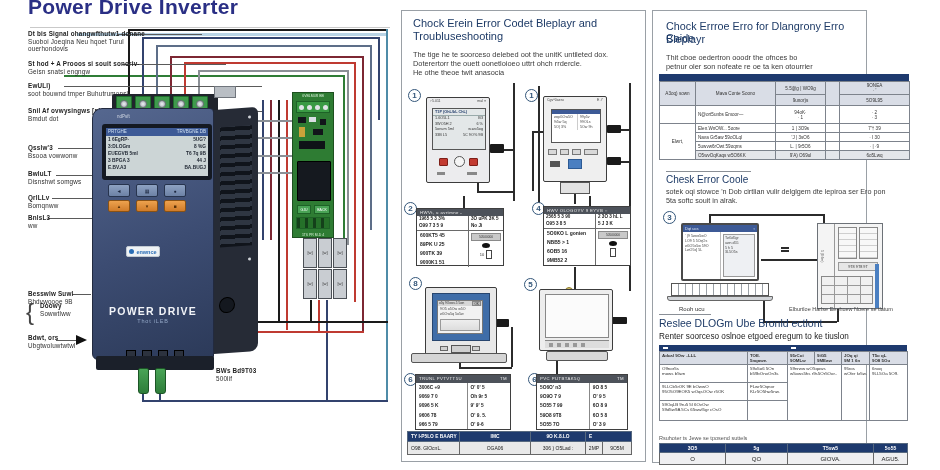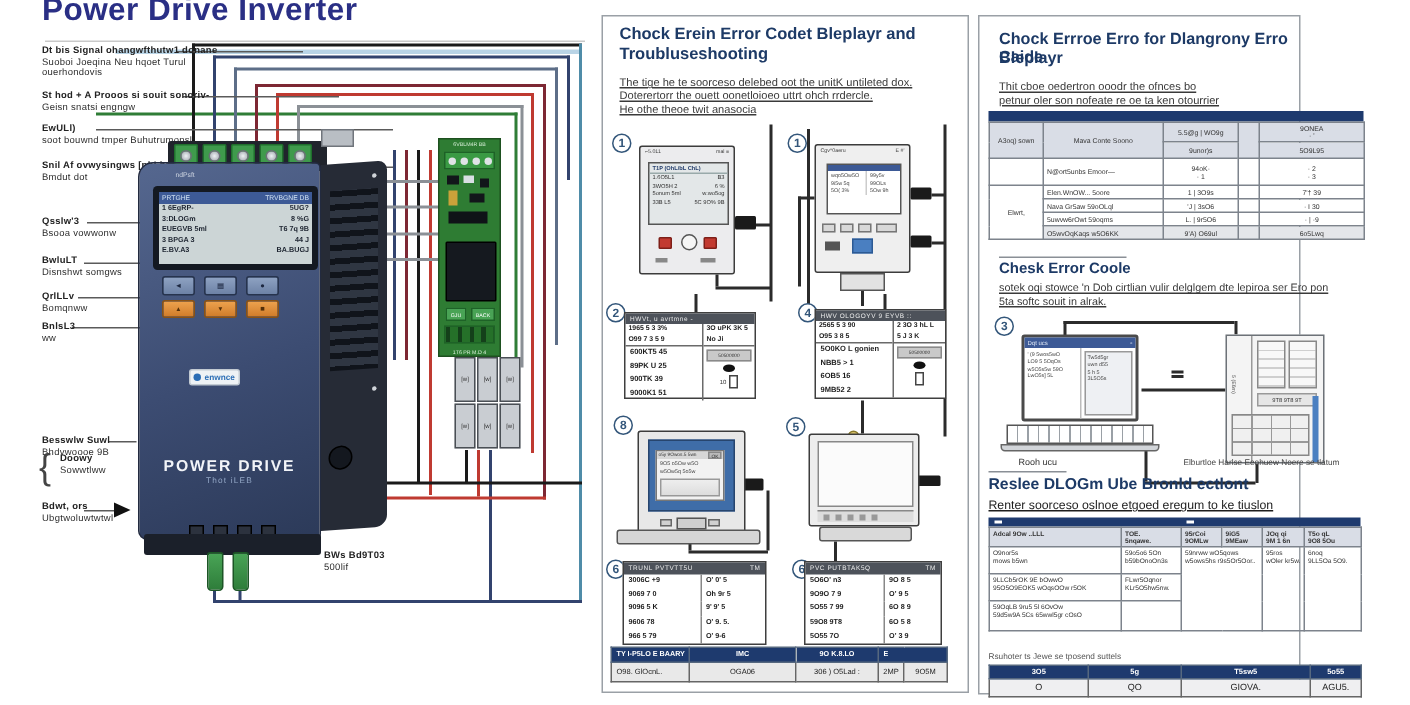--- a/index.html
+++ b/index.html
@@ -4,22 +4,22 @@
 <style>
   *{margin:0;padding:0;box-sizing:border-box;}
   html,body{width:940px;height:470px;}
   body{position:relative;background:#ffffff;font-family:"Liberation Sans",sans-serif;overflow:hidden;}
   .abs{position:absolute;}
   .w{position:absolute;}
   .lbl{position:absolute;font-size:6.3px;color:#2d2d2d;line-height:7.6px;letter-spacing:.2px;}
   .lbl div:first-child{font-weight:bold;color:#222;}
   .leader{position:absolute;height:1px;background:#5a5a5a;}
   .panel{position:absolute;background:#fff;border:1px solid #9aa0a6;}
-  .ph{position:absolute;font-weight:bold;color:#1d3a66;}
-  .ptext{position:absolute;color:#3a3a3a;text-decoration:underline;}
+  .ph{position:absolute;font-weight:normal;color:#1d3a66;}
+  .ptext{position:absolute;color:#3a3a3a;}
   .cnum{position:absolute;width:13px;height:13px;border:1.4px solid #33567a;border-radius:50%;background:#fff;color:#33567a;font-size:8px;font-weight:bold;display:flex;align-items:center;justify-content:center;}
   table{border-collapse:collapse;}
   .pre{white-space:pre-line;}
   
   .mtable{position:absolute;background:#fff;border:1.2px solid #3f3f3f;}
   .mtable .hd{background:#4d525a;color:#ececec;font-size:4.3px;line-height:7px;height:7px;padding:0 3px;display:flex;justify-content:space-between;letter-spacing:.4px;overflow:hidden;}
   .mtable .bodyflex{display:flex;}
   .mtable .lcol{border-right:1px solid #6a6a6a;}
   .mtable .toprows{border-bottom:1px solid #6a6a6a;}
   .mtable .toprows div{font-size:4.6px;line-height:6.8px;font-weight:bold;color:#222;padding-left:2px;}

